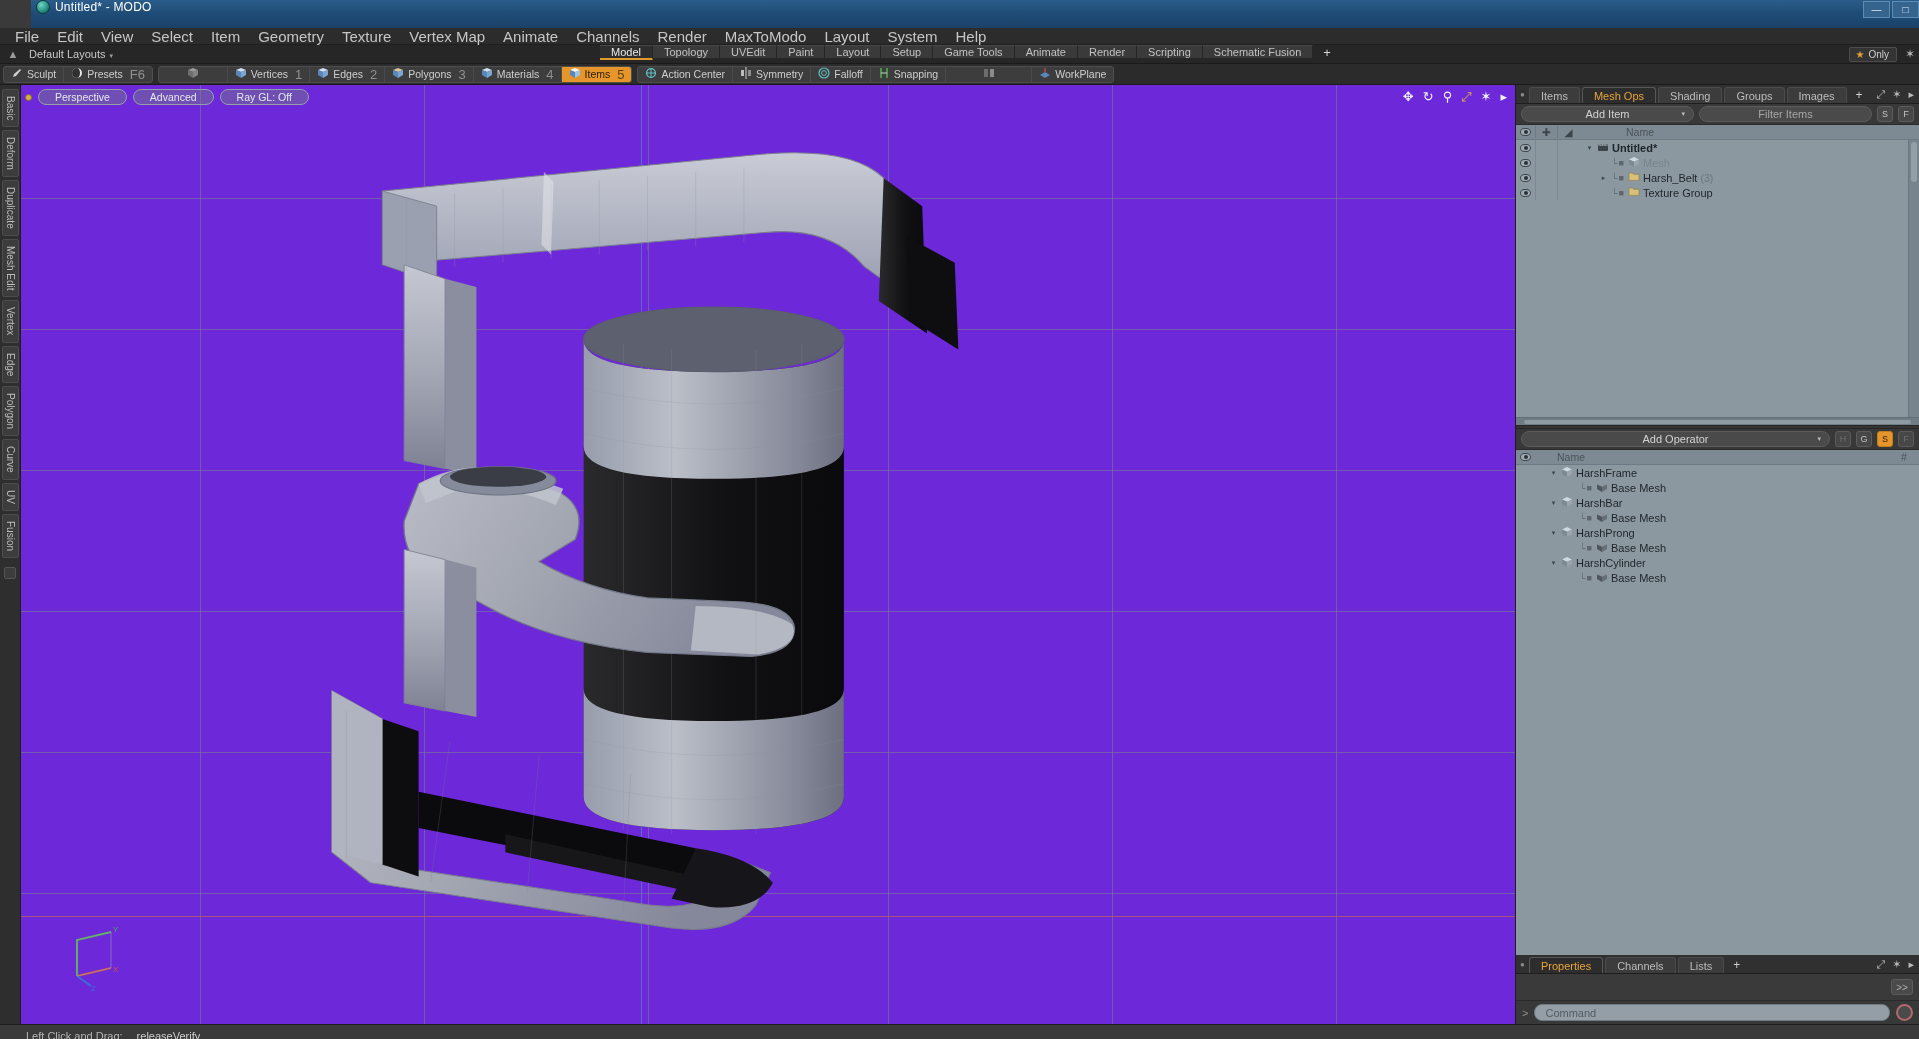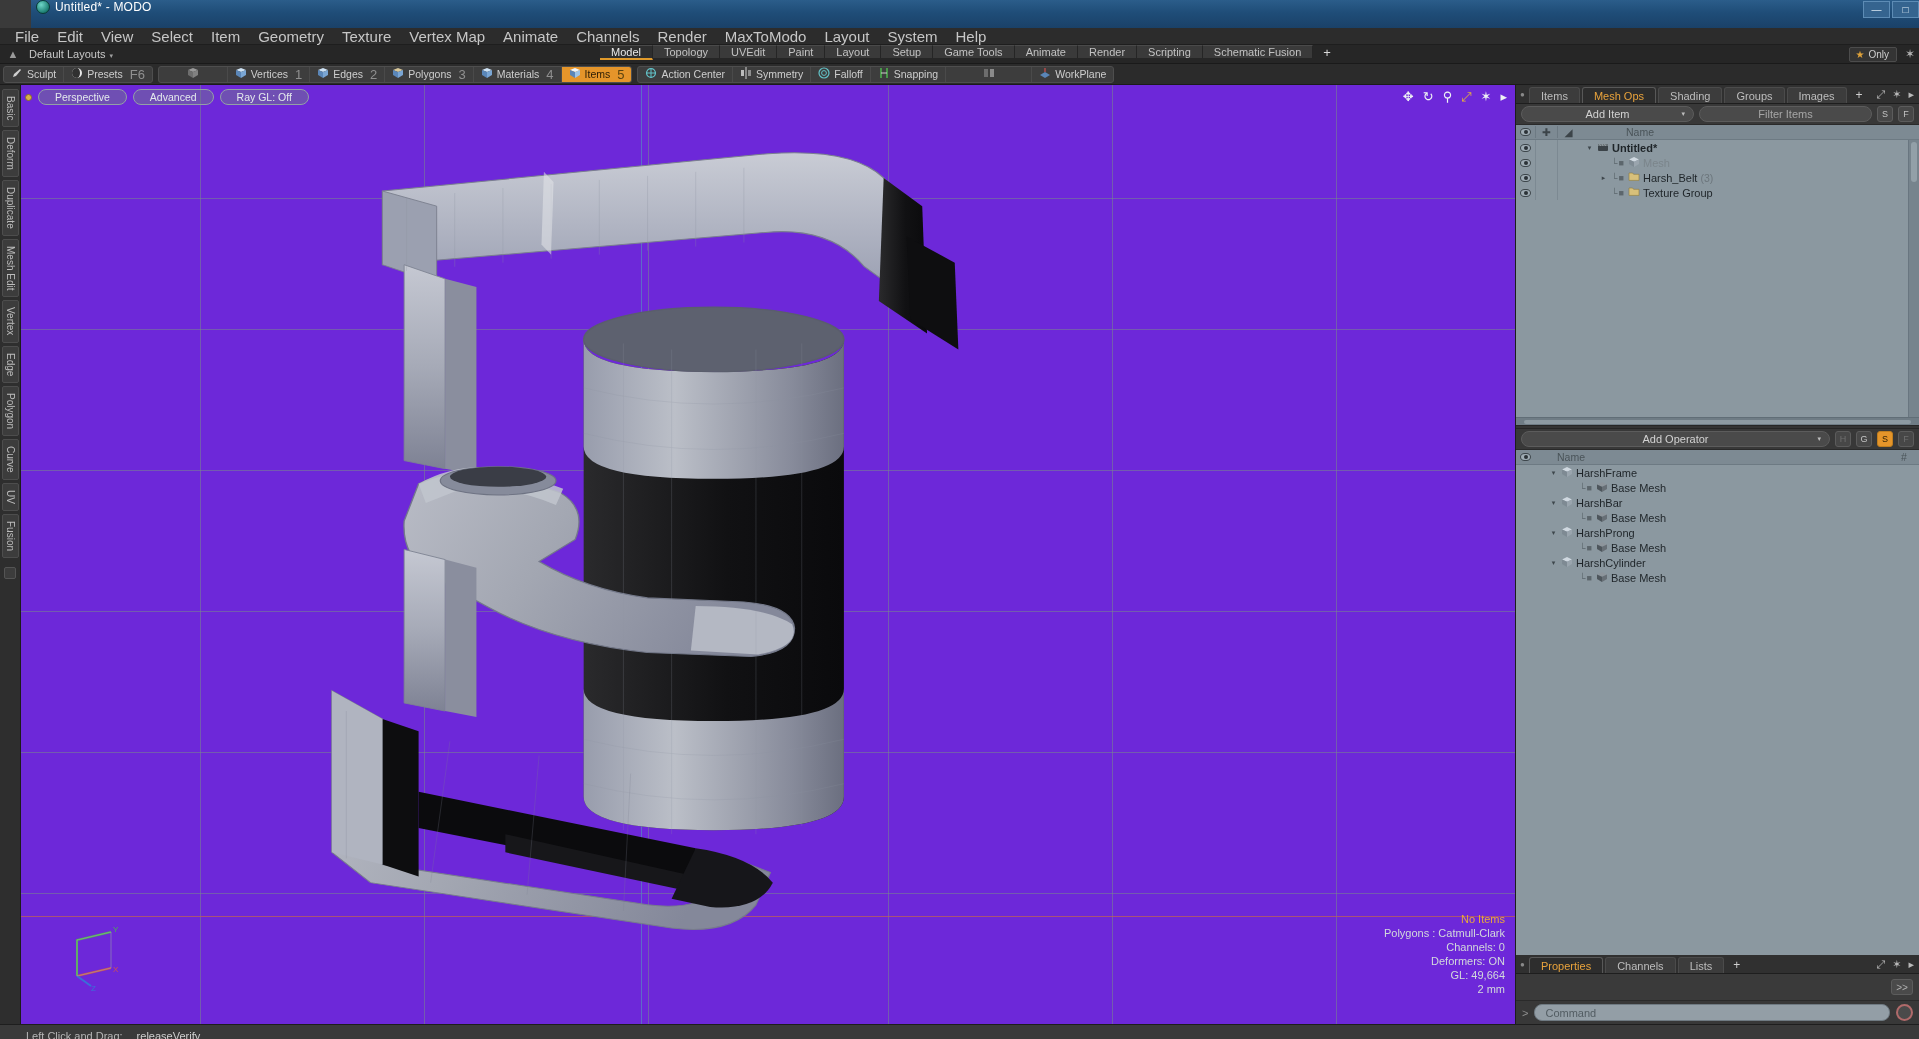--- a/index.html
+++ b/index.html
@@ -565,28 +565,20 @@
 
       <div class="vp-tools">
         <span class="t">✥</span>
         <span class="t">↻</span>
         <span class="t">⚲</span>
         <span class="t gold">⤢</span>
         <span class="t">✶</span>
         <span class="t">▸</span>
       </div>
 
-      <div class="stats">
-        <div class="hl">No Items</div>
-        <div>Polygons : Catmull-Clark</div>
-        <div>Channels: 0</div>
-        <div>Deformers: ON</div>
-        <div>GL: 49,664</div>
-        <div>2 mm</div>
-      </div>
 
       <svg class="gizmo" viewBox="0 0 70 70">
         <path d="M16,54 L16,18 L50,10" fill="none" stroke="#4caf50" stroke-width="2"></path>
         <path d="M16,54 L50,46" fill="none" stroke="#d05050" stroke-width="2"></path>
         <path d="M16,54 L30,64" fill="none" stroke="#3a6fd8" stroke-width="2"></path>
         <path d="M16,18 L50,10 L50,46 L16,54 Z" fill="none" stroke="#9aa6aa" stroke-width="0.8" opacity="0.7"></path>
         <text x="52" y="10" font-size="8" fill="#4caf50" font-family="Liberation Sans, sans-serif">Y</text>
         <text x="52" y="50" font-size="8" fill="#d05050" font-family="Liberation Sans, sans-serif">X</text>
         <text x="30" y="69" font-size="8" fill="#3a6fd8" font-family="Liberation Sans, sans-serif">Z</text>
       </svg>

